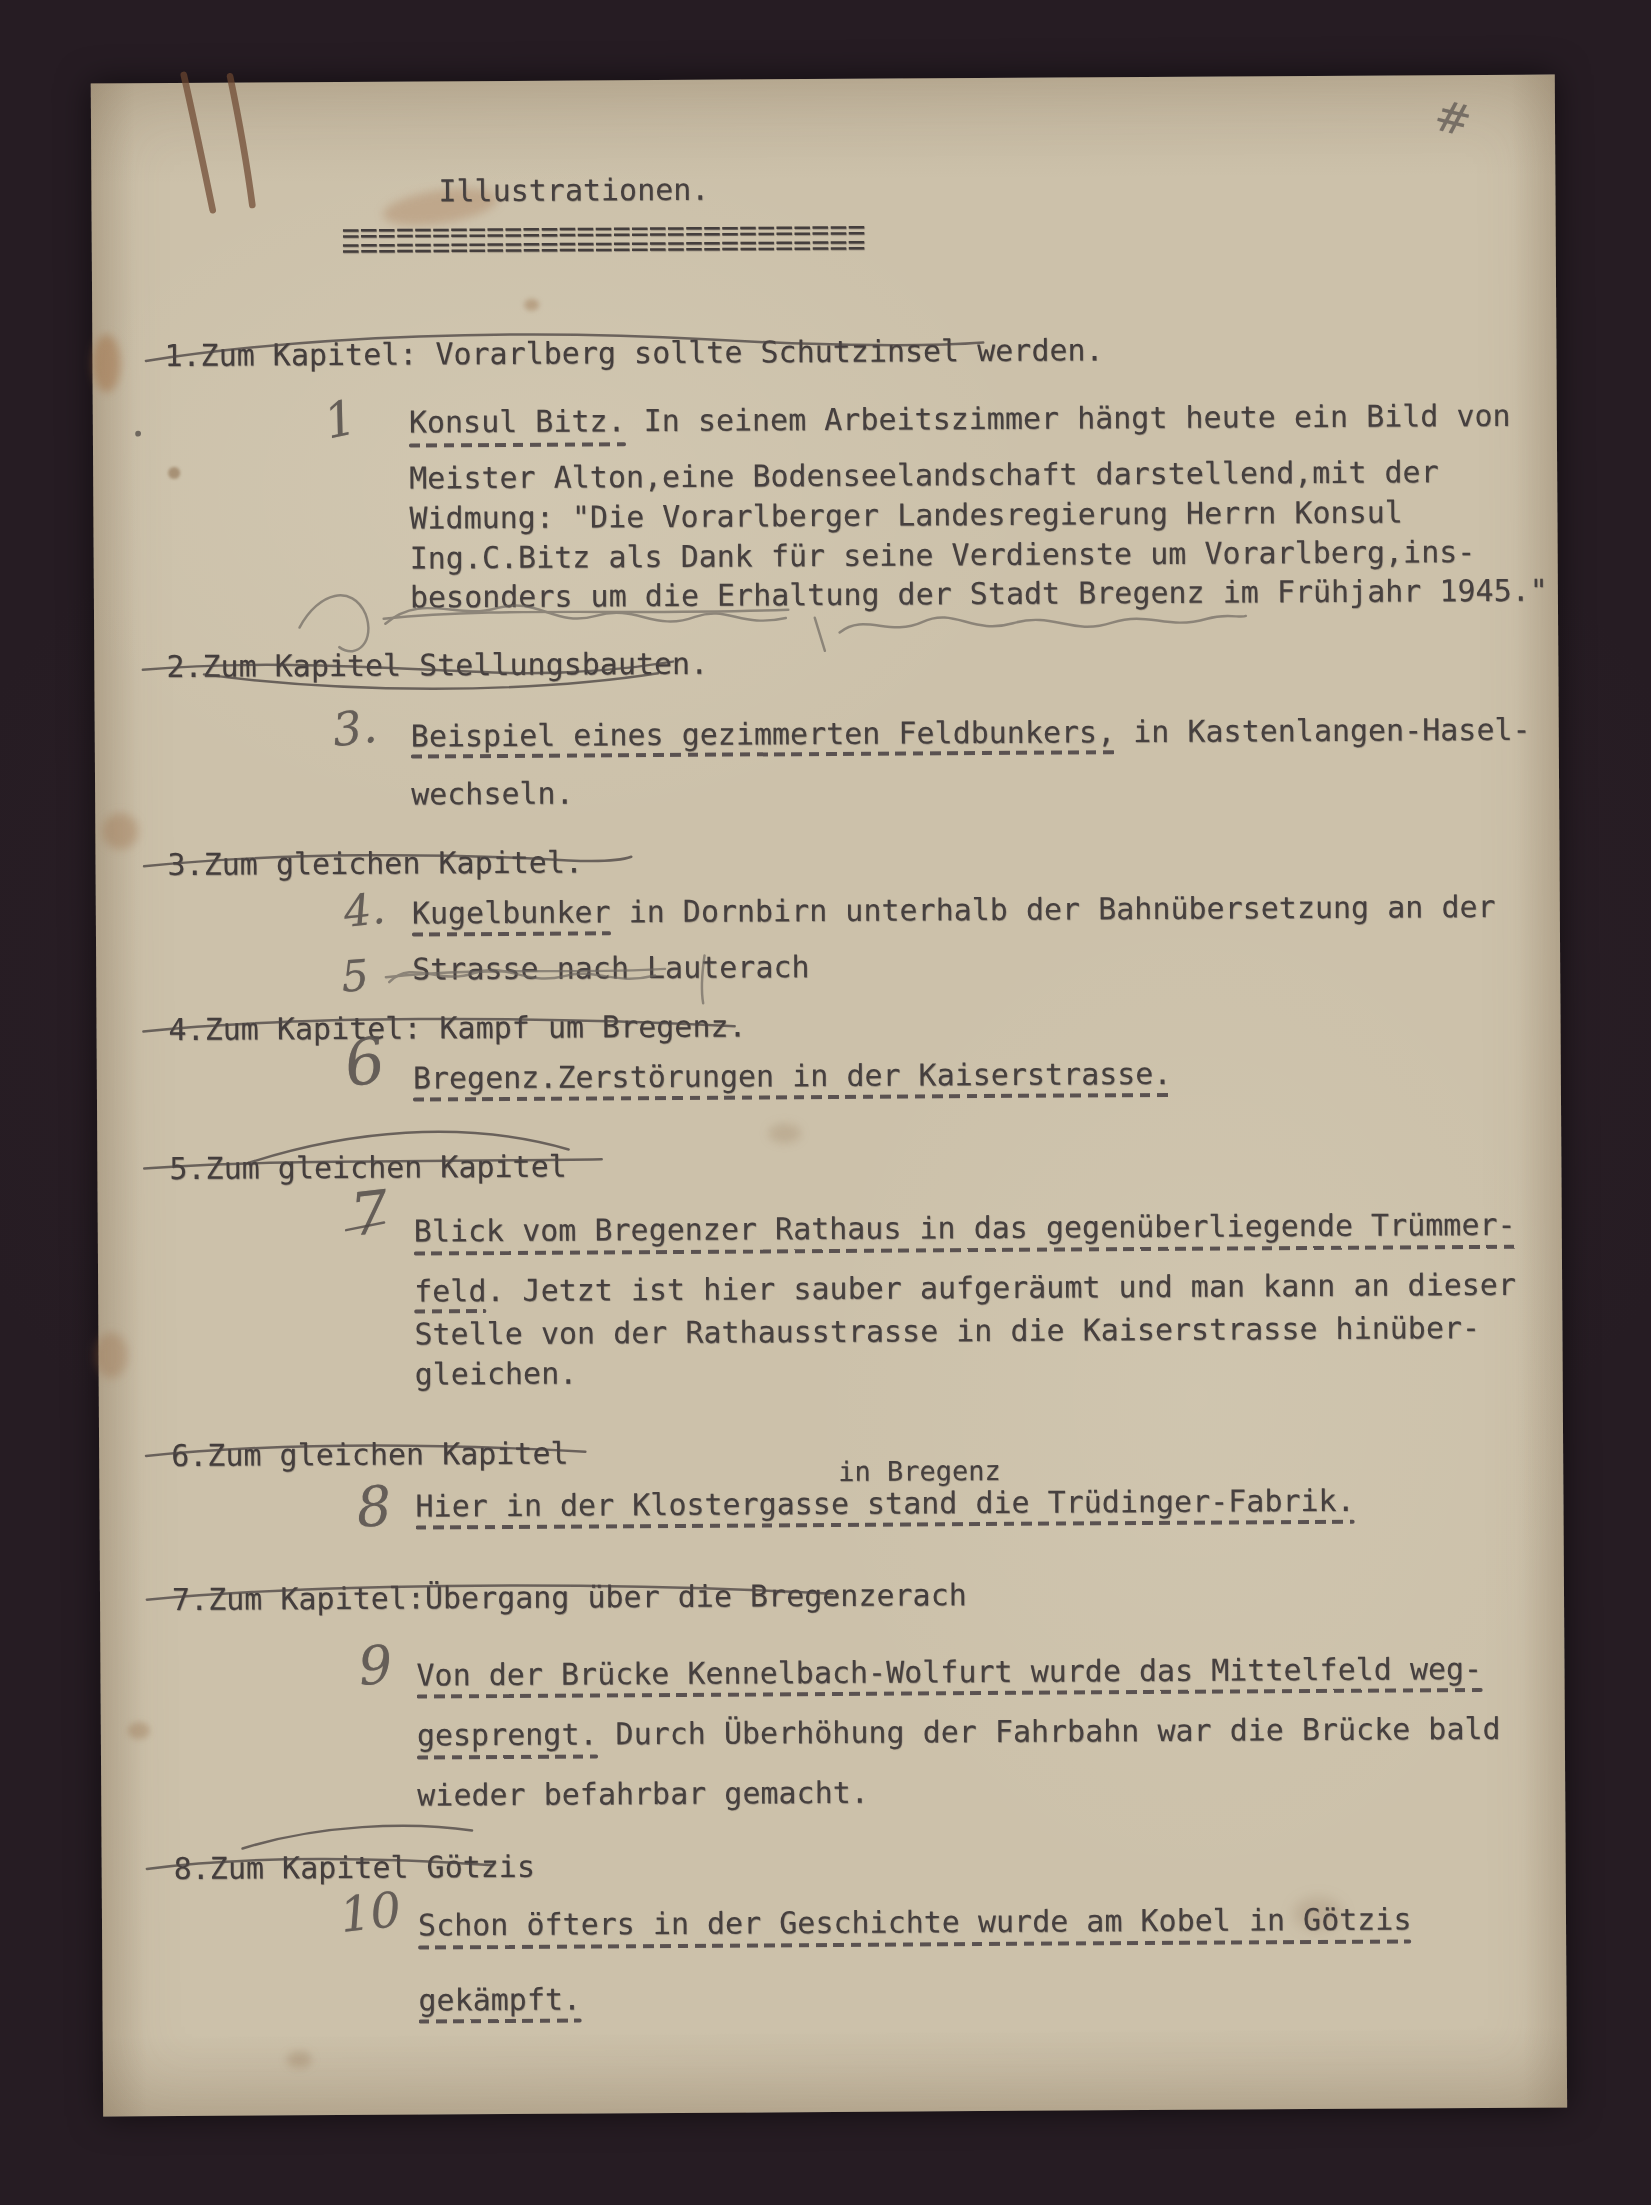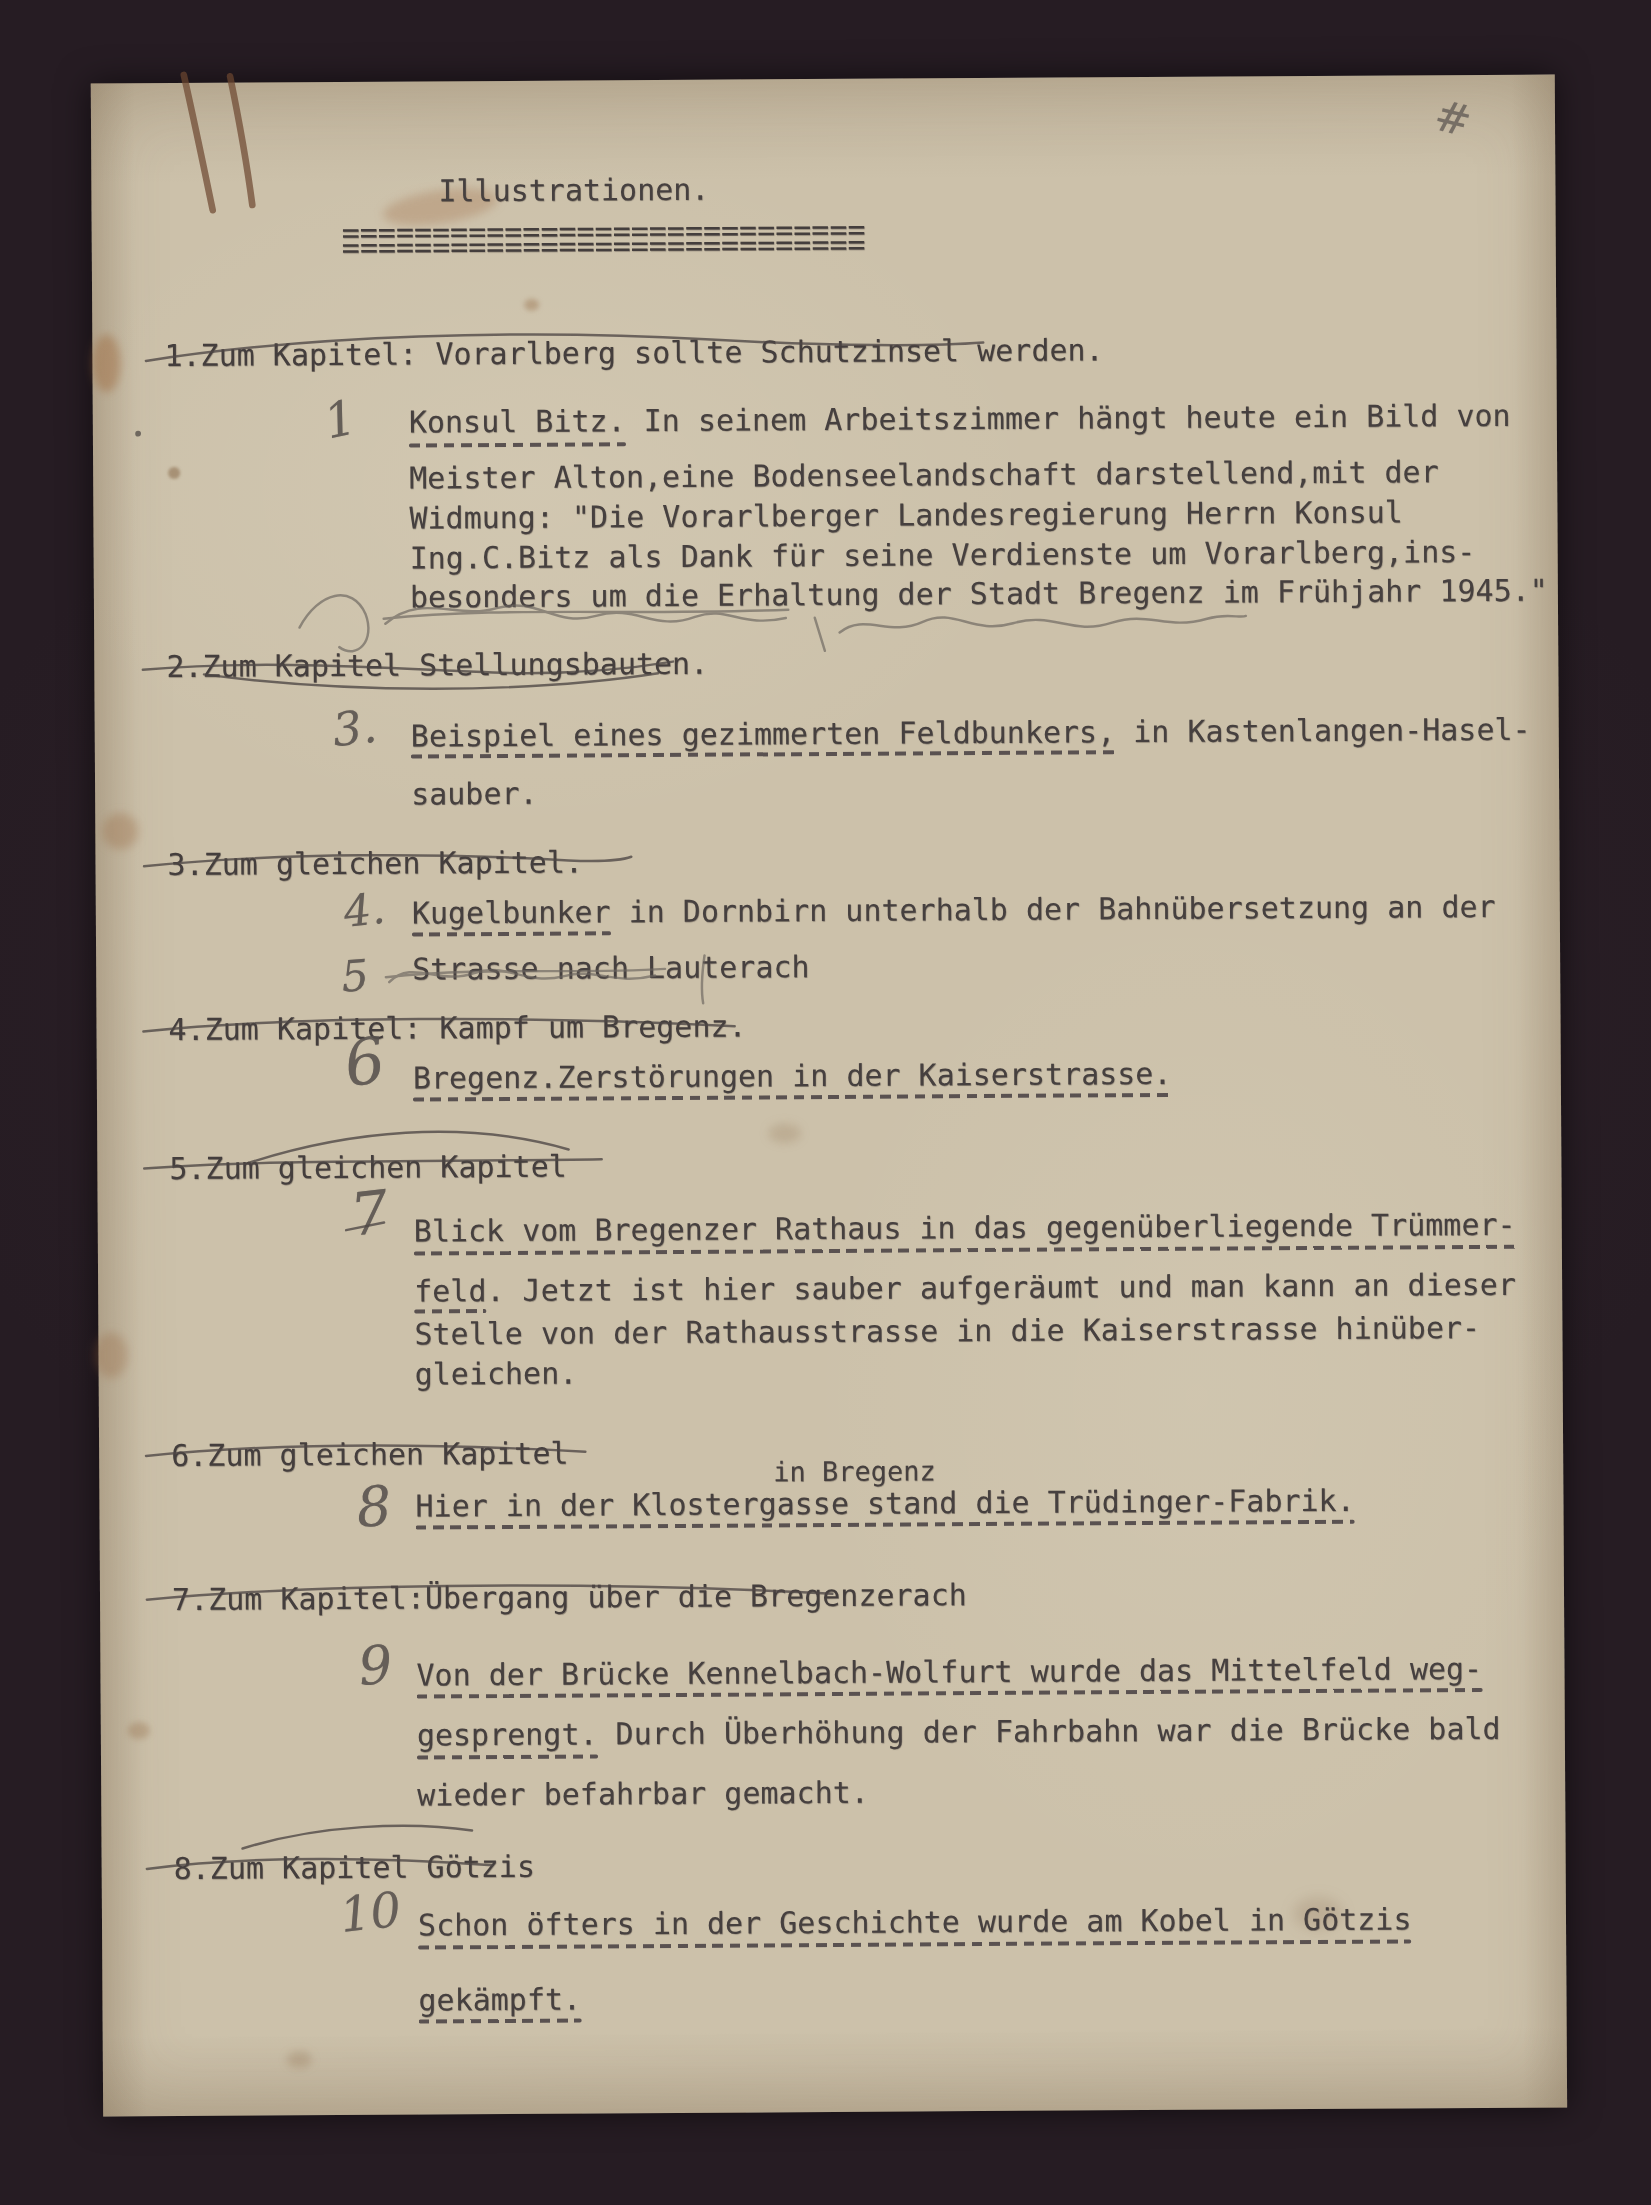--- a/index.html
+++ b/index.html
@@ -81,41 +81,41 @@
   <div class="t" style="left:413px;top:403px;">Konsul Bitz. In seinem Arbeitszimmer hängt heute ein Bild von</div>
   <div class="tul" style="left:413px;top:441px;width:12ch;font-size:30px;"></div>
   <div class="t" style="left:413px;top:459px;">Meister Alton,eine Bodenseelandschaft darstellend,mit der</div>
   <div class="t" style="left:413px;top:499px;">Widmung: "Die Vorarlberger Landesregierung Herrn Konsul</div>
   <div class="t" style="left:413px;top:539px;">Ing.C.Bitz als Dank für seine Verdienste um Vorarlberg,ins-</div>
   <div class="t" style="left:413px;top:578px;">besonders um die Erhaltung der Stadt Bregenz im Frühjahr 1945."</div>
 
   <div class="t h" style="left:169px;top:646px;">2.Zum Kapitel Stellungsbauten.</div>
   <div class="t" style="left:413px;top:717px;">Beispiel eines gezimmerten Feldbunkers, in Kastenlangen-Hasel-</div>
   <div class="tul" style="left:413px;top:752px;width:39ch;font-size:30px;"></div>
-  <div class="t" style="left:413px;top:775px;">sauber.</div>
+  <div class="t" style="left:413px;top:775px;">wechseln.</div>
 
   <div class="t h" style="left:169px;top:844px;">3.Zum gleichen Kapitel.</div>
   <div class="t" style="left:413px;top:894px;">Kugelbunker in Dornbirn unterhalb der Bahnübersetzung an der</div>
   <div class="tul" style="left:413px;top:930px;width:11ch;font-size:30px;"></div>
   <div class="t" style="left:413px;top:950px;">Strasse nach Lauterach</div>
 
   <div class="t h" style="left:169px;top:1009px;">4.Zum Kapitel: Kampf um Bregenz.</div>
   <div class="t" style="left:413px;top:1059px;">Bregenz.Zerstörungen in der Kaiserstrasse.</div>
   <div class="tul" style="left:413px;top:1095px;width:42ch;font-size:30px;"></div>
 
   <div class="t h" style="left:169px;top:1148px;">5.Zum gleichen Kapitel</div>
   <div class="t" style="left:413px;top:1212px;">Blick vom Bregenzer Rathaus in das gegenüberliegende Trümmer-</div>
   <div class="tul" style="left:413px;top:1249px;width:61ch;font-size:30px;"></div>
   <div class="t" style="left:413px;top:1272px;">feld. Jetzt ist hier sauber aufgeräumt und man kann an dieser</div>
   <div class="tul" style="left:413px;top:1307px;width:4ch;font-size:30px;"></div>
   <div class="t" style="left:413px;top:1315px;">Stelle von der Rathausstrasse in die Kaiserstrasse hinüber-</div>
   <div class="t" style="left:413px;top:1355px;">gleichen.</div>
 
   <div class="t h" style="left:169px;top:1435px;">6.Zum gleichen Kapitel</div>
-  <div class="t small" style="left:771px;top:1455px;">in Bregenz</div>
+  <div class="t small" style="left:836px;top:1455px;">in Bregenz</div>
   <div class="t" style="left:413px;top:1487px;">Hier in der Klostergasse stand die Trüdinger-Fabrik.</div>
   <div class="tul" style="left:413px;top:1523px;width:52ch;font-size:30px;"></div>
 
   <div class="t h" style="left:169px;top:1579px;">7.Zum Kapitel:Übergang über die Bregenzerach</div>
   <div class="t" style="left:413px;top:1656px;">Von der Brücke Kennelbach-Wolfurt wurde das Mittelfeld weg-</div>
   <div class="tul" style="left:413px;top:1692px;width:59ch;font-size:30px;"></div>
   <div class="t" style="left:413px;top:1716px;">gesprengt. Durch Überhöhung der Fahrbahn war die Brücke bald</div>
   <div class="tul" style="left:413px;top:1753px;width:10ch;font-size:30px;"></div>
   <div class="t" style="left:413px;top:1776px;">wieder befahrbar gemacht.</div>
 

